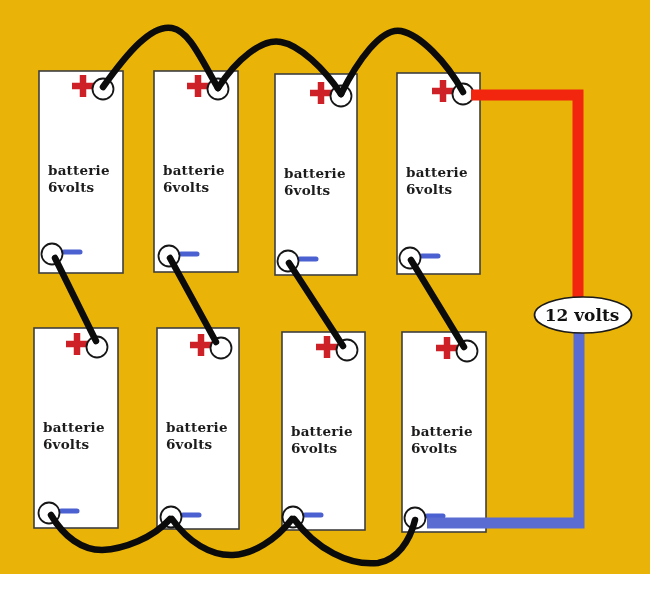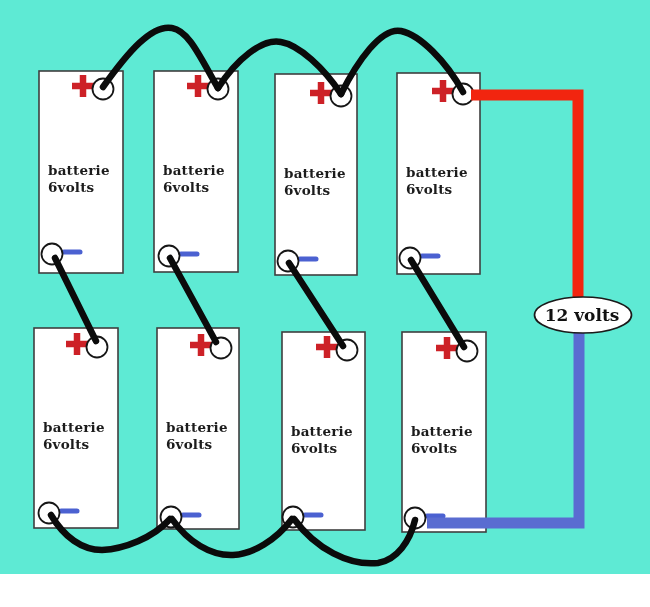--- a/index.html
+++ b/index.html
@@ -1,19 +1,19 @@
 <!DOCTYPE html>
 <html><head>
 <meta charset="utf-8">
 <style>
   html,body{margin:0;padding:0;background:#ffffff;}
   #canvas{
     position:relative;
     width:650px;height:574px;
-    background:#5eead4;
+    background:#eab308;
     font-family:"DejaVu Serif","Liberation Serif",serif;
     overflow:hidden;
     text-decoration:underline;
   }
   svg text{
     font-family:"DejaVu Serif","Liberation Serif",serif;
     font-weight:bold;
   }
   .battery-label{font-size:13.5px;letter-spacing:0.2px;}
   .output-label{font-size:17px;}

